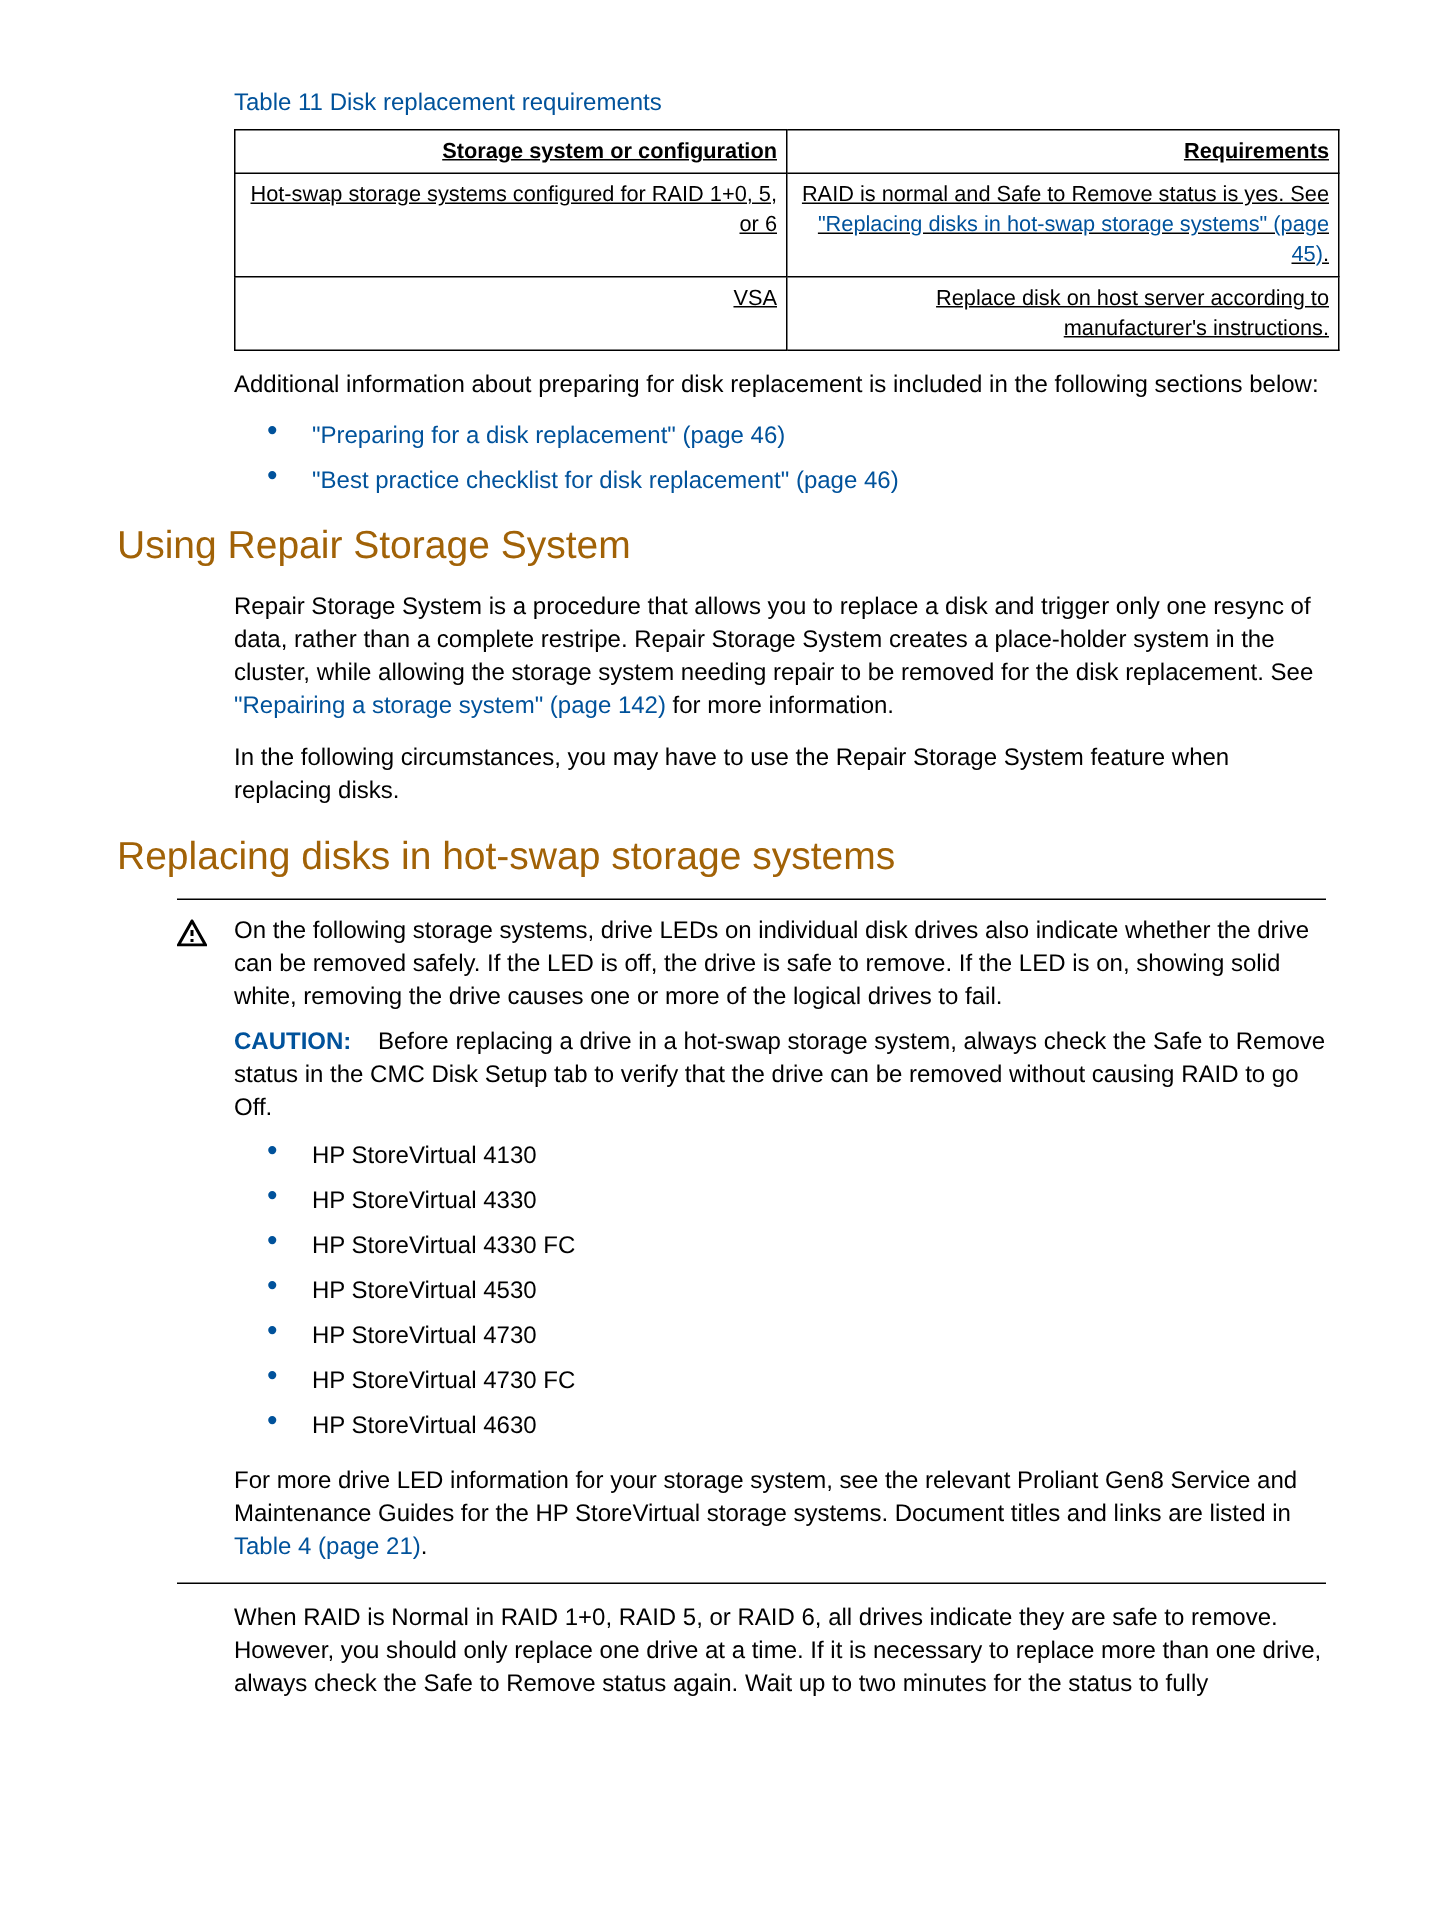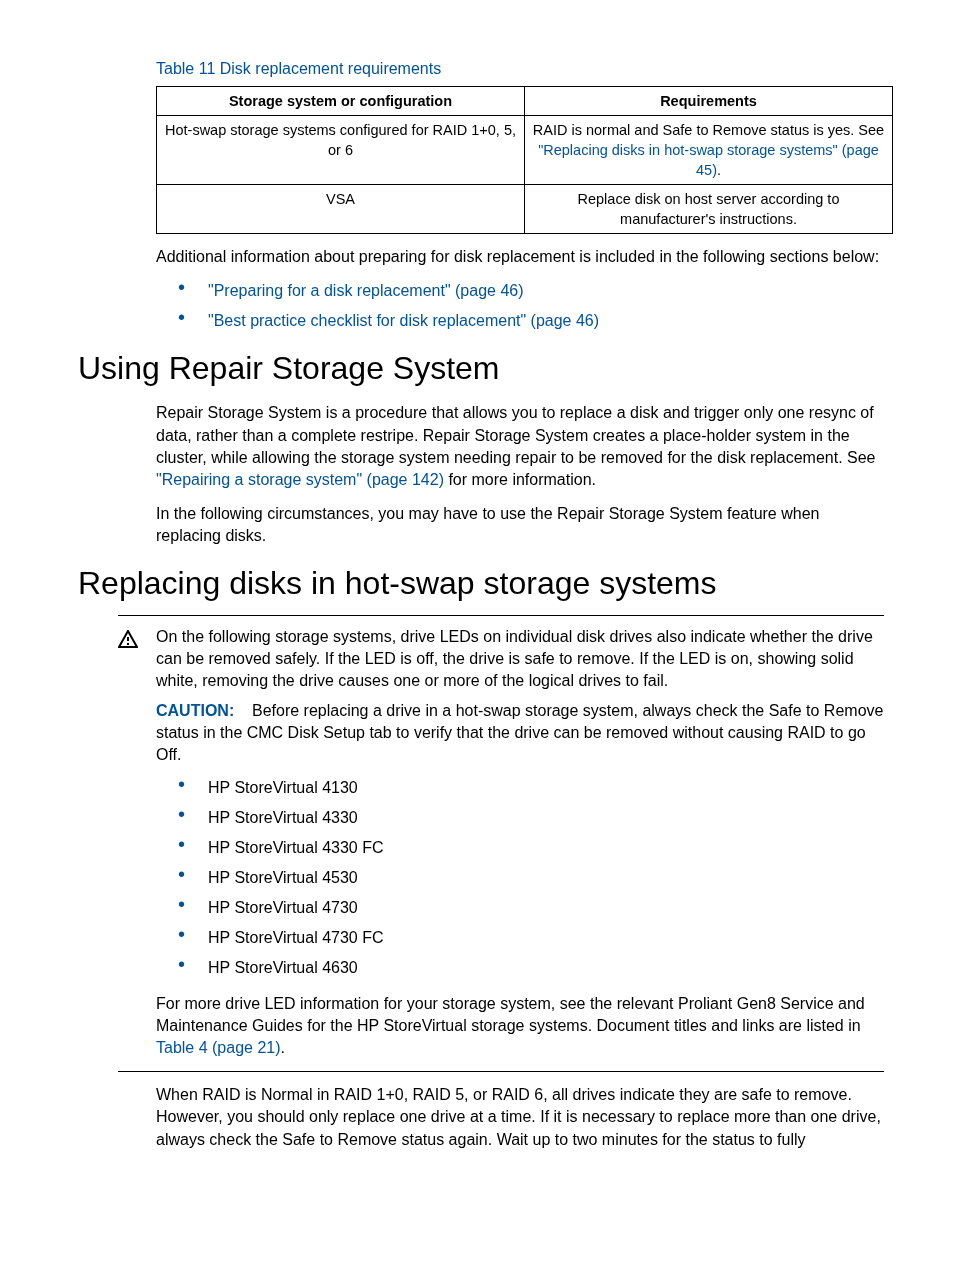--- a/index.html
+++ b/index.html
@@ -26,23 +26,24 @@
     margin: 0 0 6px 78px;
   }
   table.req {
     border-collapse: collapse;
     width: 737px;
     margin-left: 78px;
     font-size: 14.5px;
   }
   table.req th, table.req td {
     border: 1px solid #000;
-    text-align: center;
+    text-align: right;
     vertical-align: top;
     padding: 4px 6px;
+    text-decoration: underline;
   }
   table.req th { font-weight: bold; }
   .col1 { width: 50%; }
   .col2 { width: 50%; }
   .body-text {
     margin: 12px 0 12px 78px;
   }
   ul.blue-bullets {
     list-style: none;
     margin: 6px 0 14px 100px;
@@ -60,23 +61,23 @@
     top: -3px;
     color: #00529b;
     font-size: 20px;
     line-height: 1;
   }
   a.link {
     color: #00529b;
     text-decoration: none;
   }
   h2.section {
-    color: #000000;
+    color: #a16207;
     font-weight: normal;
-    font-size: 32px;
+    font-size: 26px;
     margin: 14px 0 6px 0;
     font-stretch: condensed;
   }
   .caution-block {
     margin: 10px 0 10px 40px;
     border-top: 1px solid #000;
     border-bottom: 1px solid #000;
     padding: 10px 0 12px 0;
     position: relative;
   }

